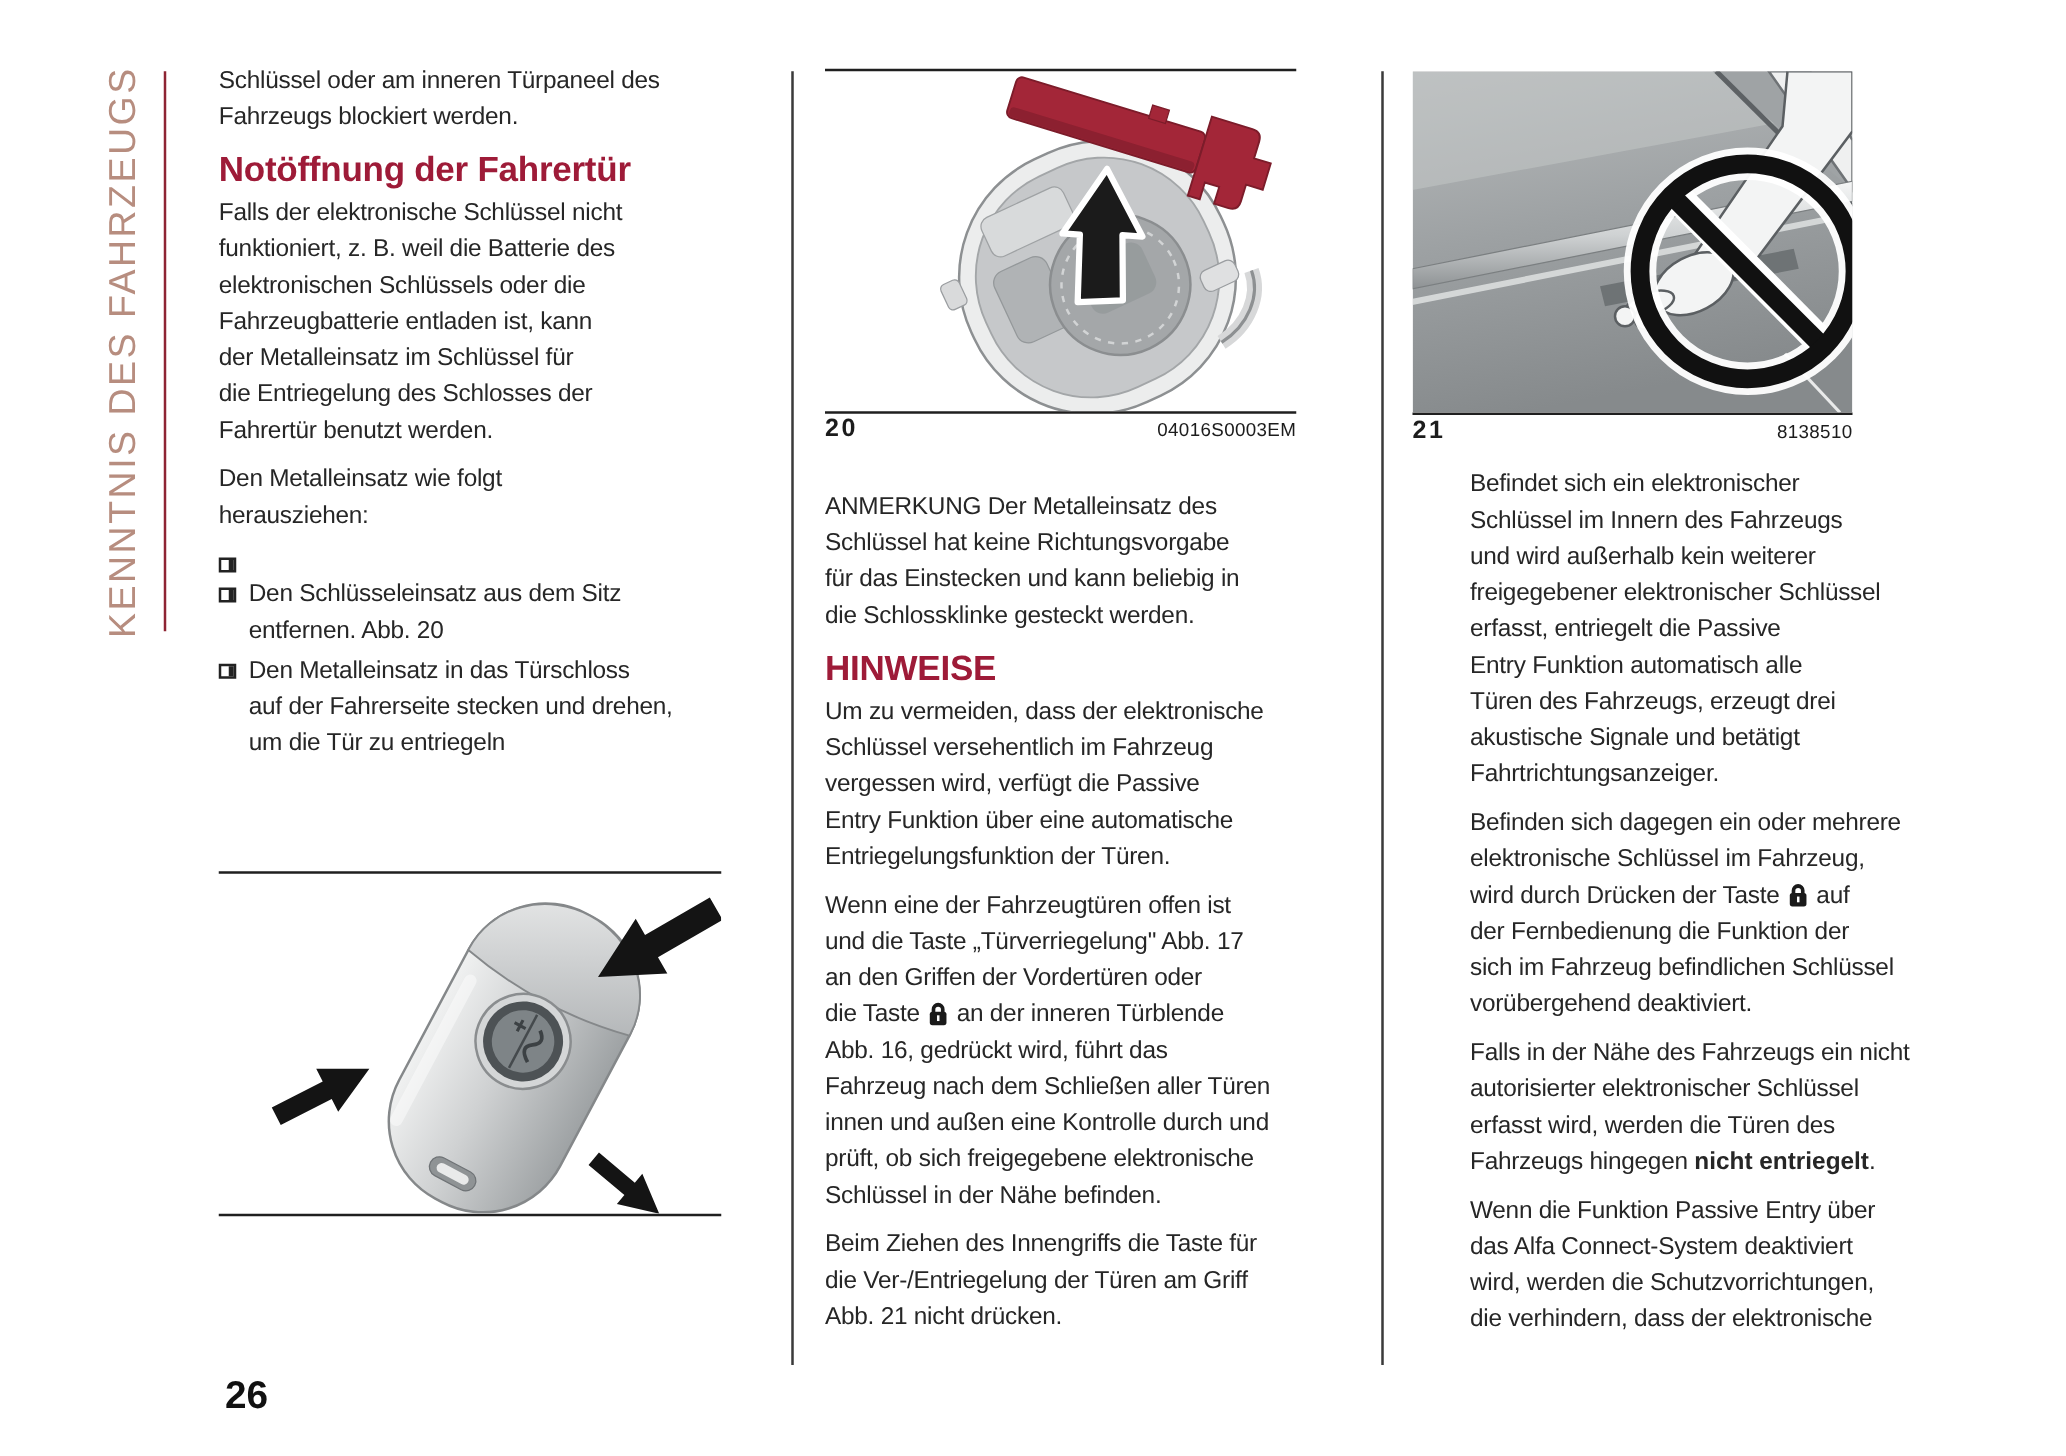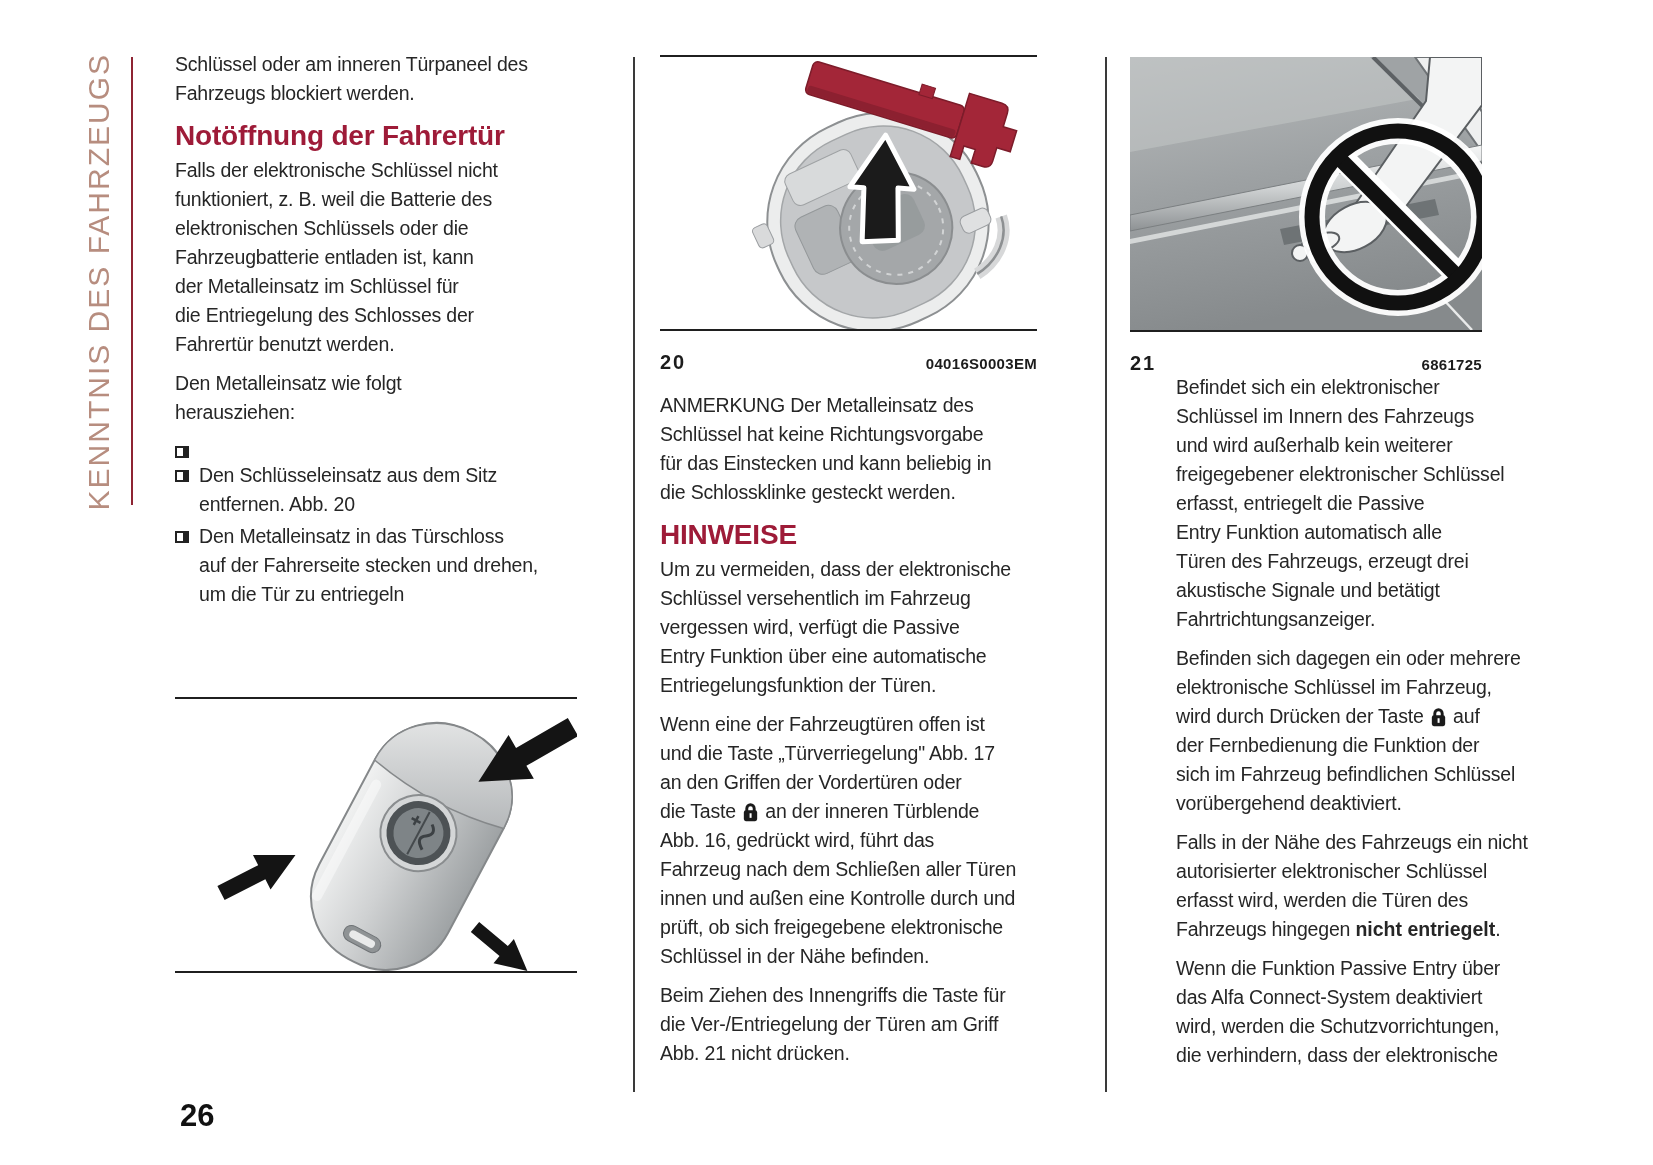--- a/index.html
+++ b/index.html
@@ -37,23 +37,23 @@
   
   .figure{position:absolute;}
   #fig19{left:175px;top:697px;width:402px;}
   #fig20{left:660px;top:55px;width:377px;}
   #fig21{left:1130px;top:57px;width:352px;}
   .fig-canvas{border-top:2px solid #1f1f1f;border-bottom:2px solid #1f1f1f;
               position:relative;overflow:hidden;background:#fff;}
   #fig19 .fig-canvas{height:272px;}
   #fig20 .fig-canvas{height:272px;}
   #fig21 .fig-canvas{height:273px;border-top:none;}
-  .fig-caption{display:flex;justify-content:space-between;align-items:baseline;padding-top:20px;}
+  .fig-caption{display:flex;justify-content:space-between;align-items:baseline;padding-top:1px;}
   .fig-num{font-size:20px;font-weight:600;letter-spacing:2px;color:#1c1c1c;}
-  .fig-code{font-size:15px;font-weight:700;letter-spacing:0.3px;color:#1c1c1c;}
+  .fig-code{font-size:15px;font-weight:400;letter-spacing:0.3px;color:#1c1c1c;}
 
   .lock-icon{display:inline-block;vertical-align:-4px;margin:0 1px;}
 
   .page-number{position:absolute;left:180px;top:1098px;font-size:31px;font-weight:700;color:#111;}
 </style>
 </head>
 <body>
 
 <div class="page">
 
@@ -231,21 +231,21 @@
         <g>
           <circle cx="268" cy="160" r="86" fill="none" stroke="#ffffff" stroke-width="26" opacity="0.95"></circle>
           <line x1="214" y1="103" x2="326" y2="216" stroke="#ffffff" stroke-width="24"></line>
           <line x1="209" y1="101" x2="327" y2="219" stroke="#111111" stroke-width="15"></line>
           <circle cx="268" cy="160" r="86" fill="none" stroke="#111111" stroke-width="15"></circle>
         </g>
       </svg>
     </div>
     <div class="fig-caption">
       <span class="fig-num">21</span>
-      <span class="fig-code">6861725</span>
+      <span class="fig-code">8138510</span>
     </div>
   </div>
 
   <div class="col body-text" id="col3-text">
     <p>Befindet sich ein elektronischer
 Schlüssel im Innern des Fahrzeugs
 und wird außerhalb kein weiterer
 freigegebener elektronischer Schlüssel
 erfasst, entriegelt die Passive
 Entry Funktion automatisch alle

